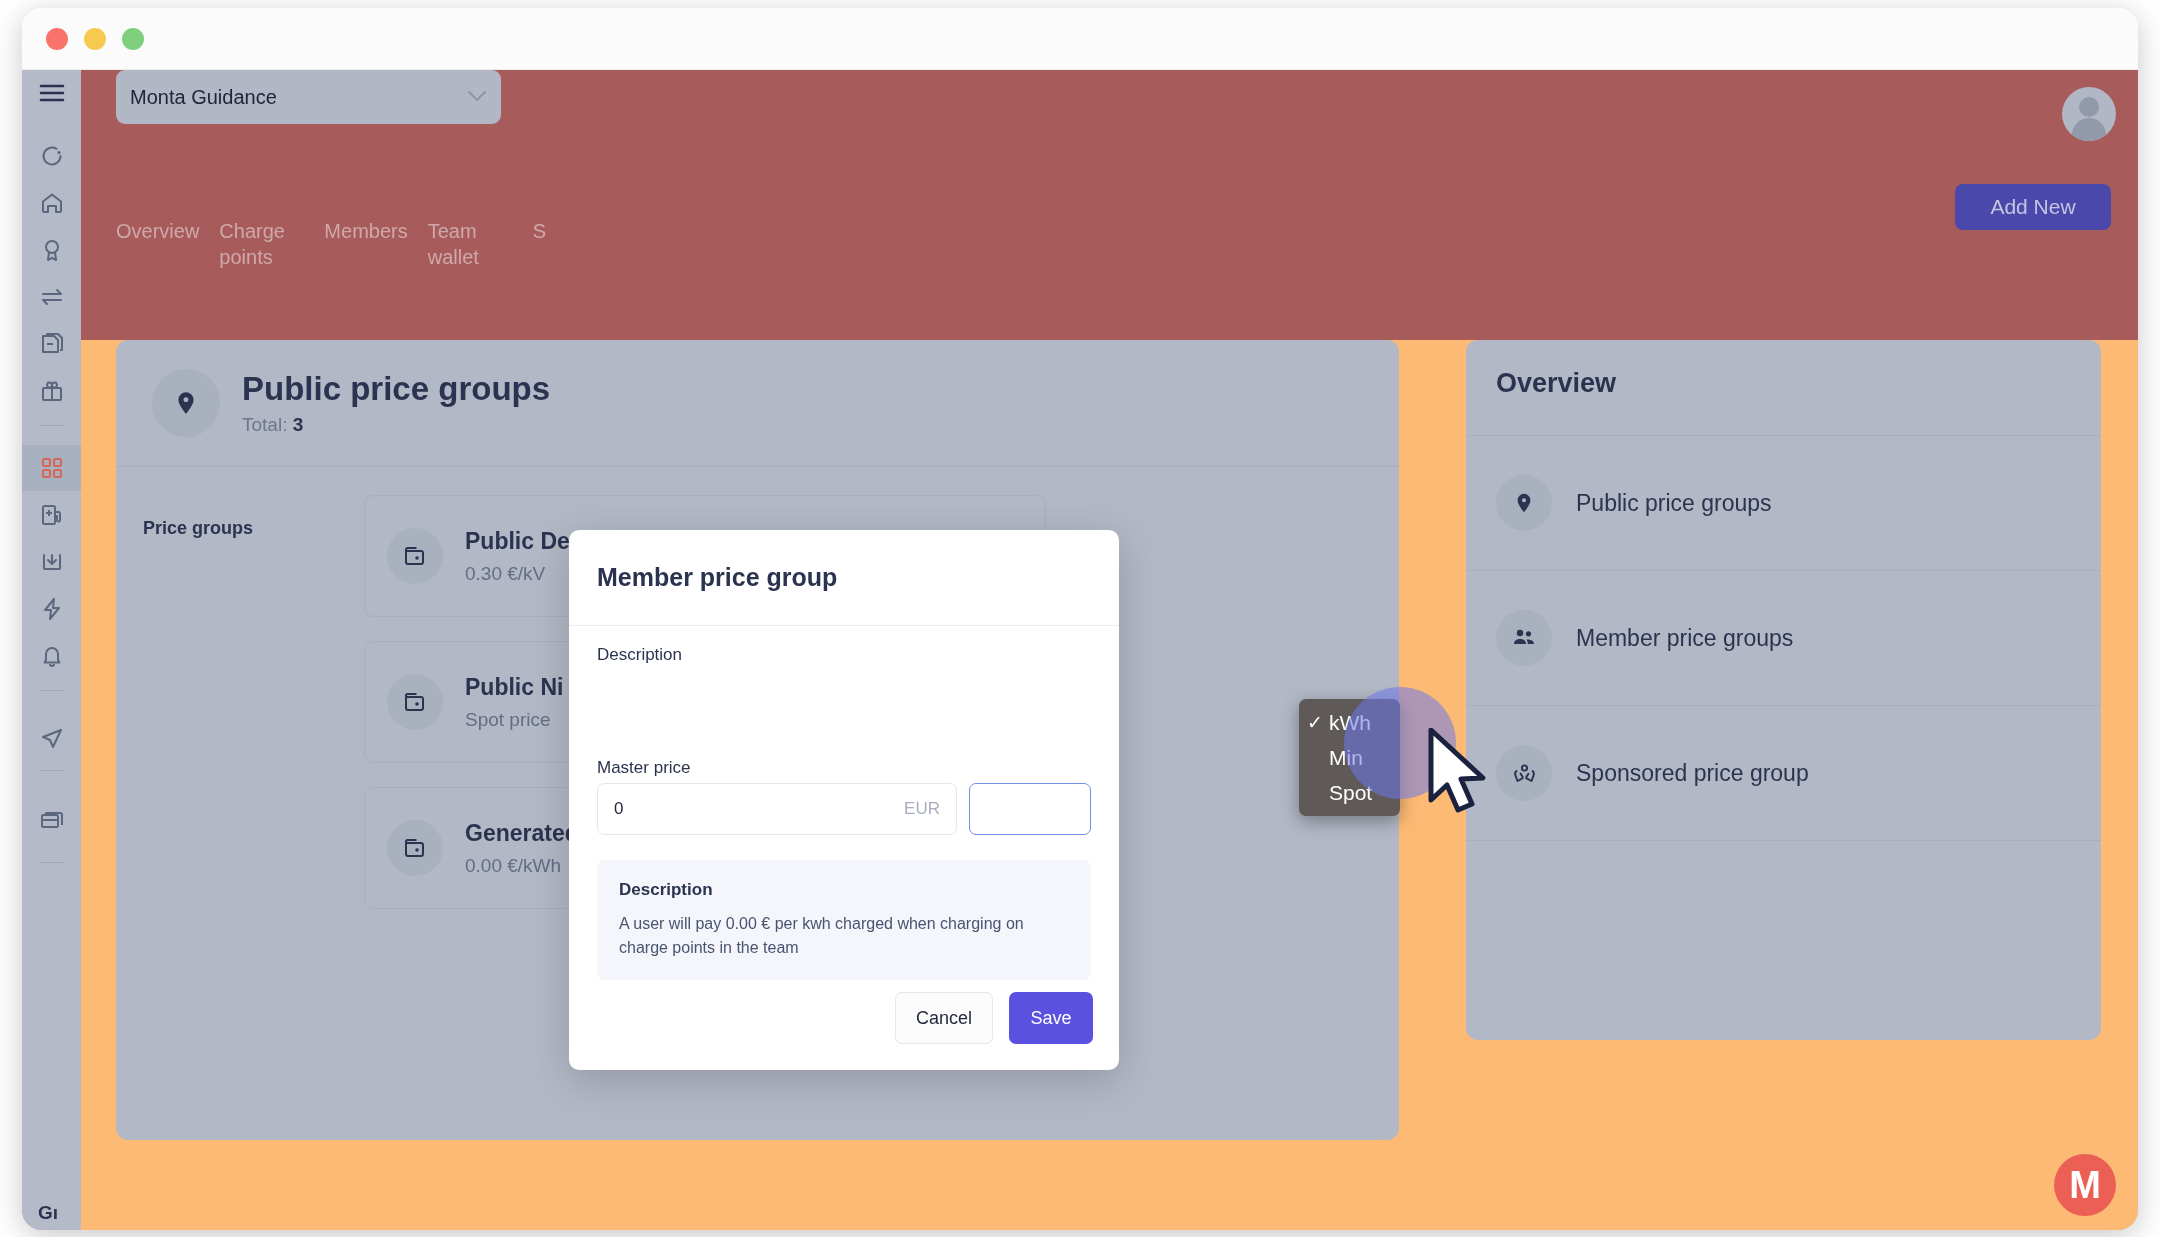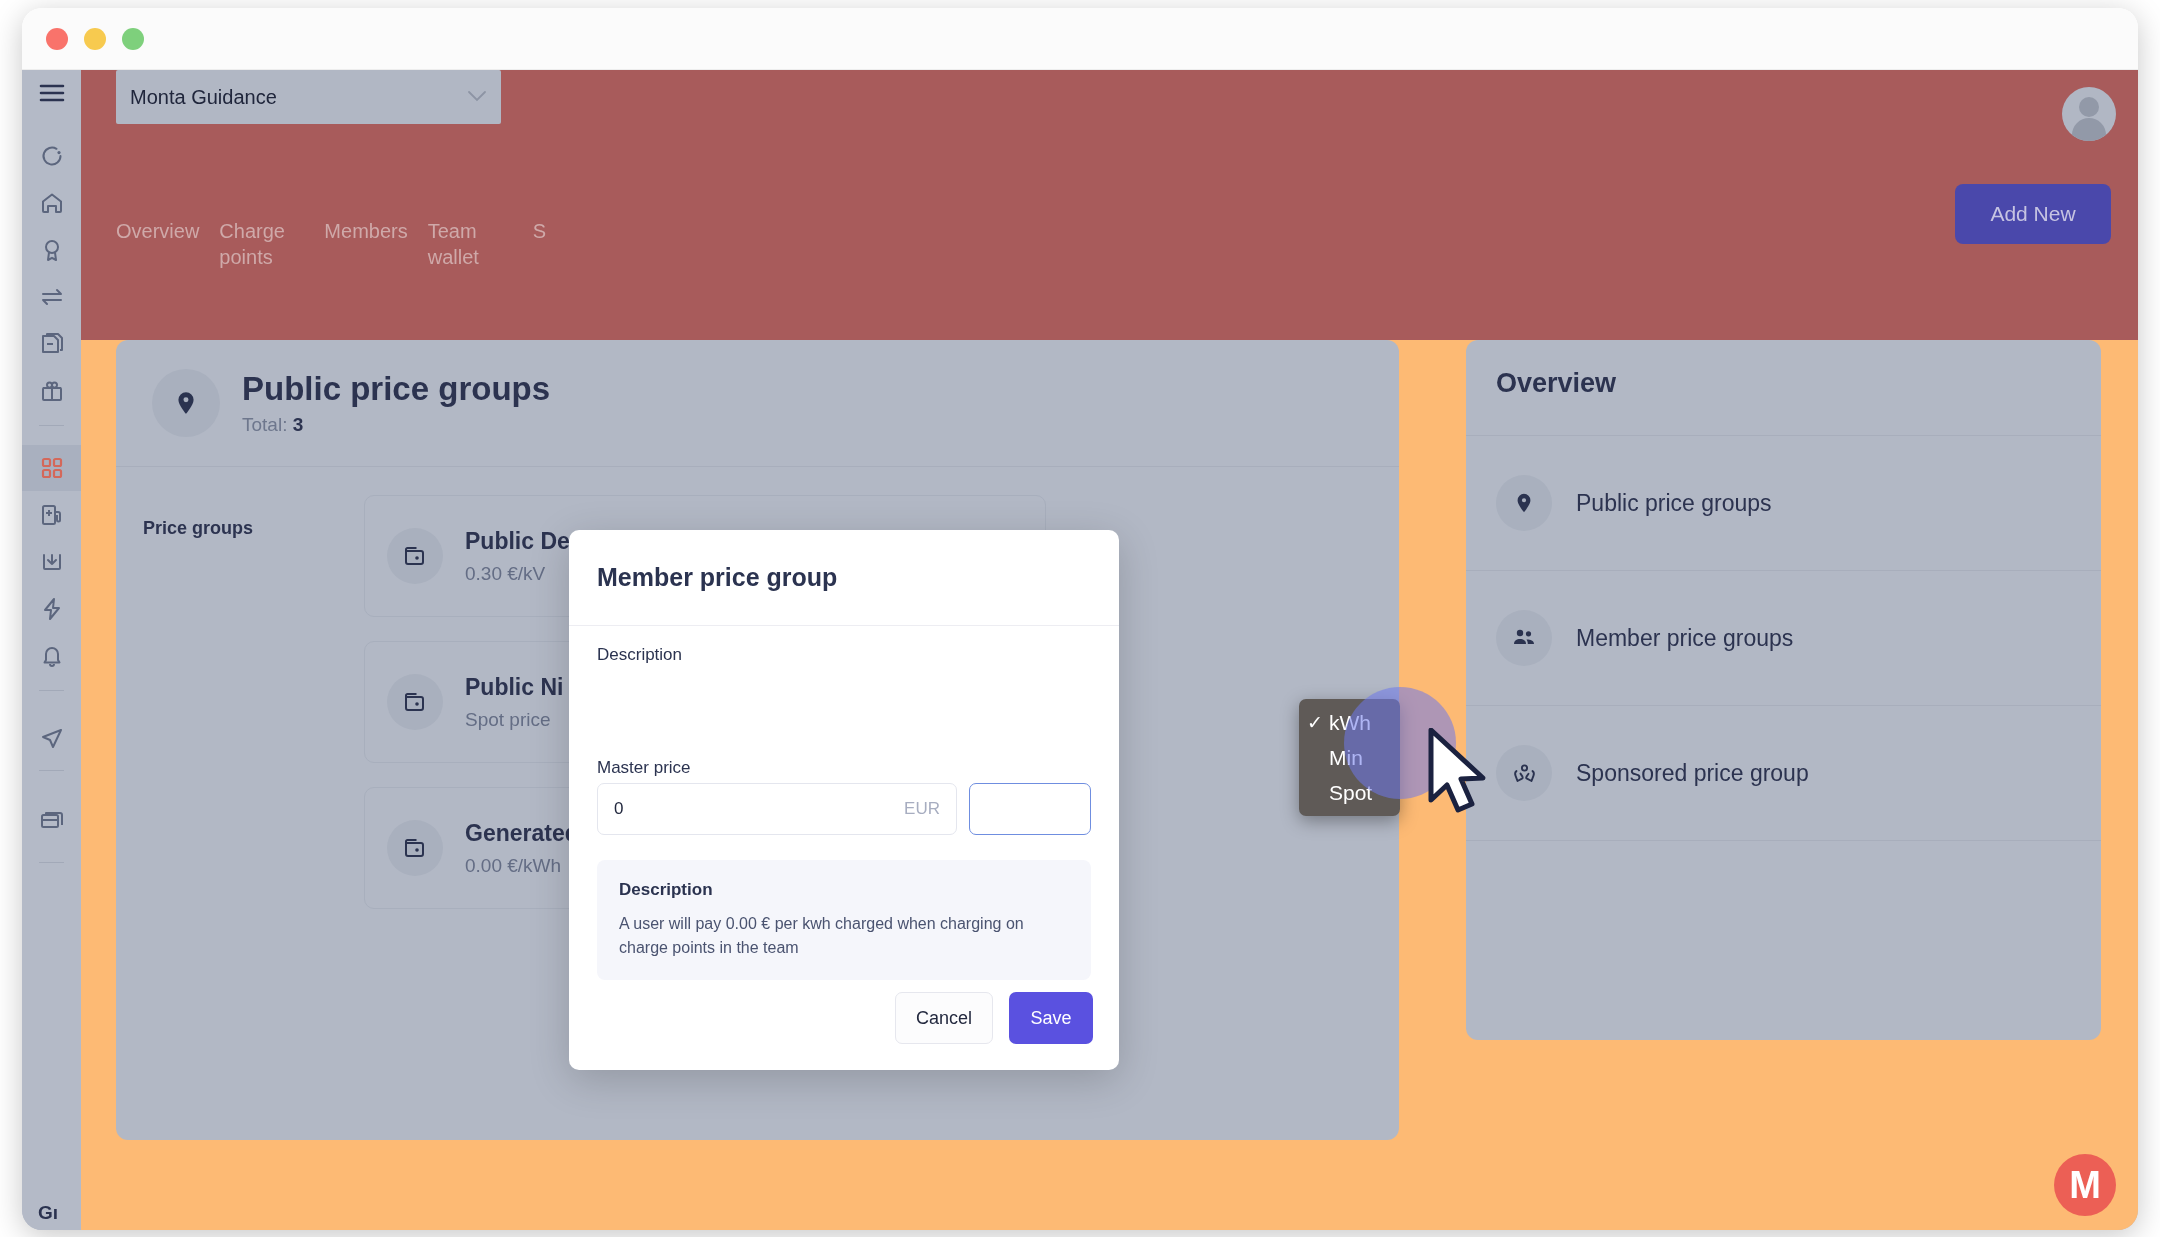--- a/index.html
+++ b/index.html
@@ -74,21 +74,21 @@
   }
   #header-band-lower {
     position: absolute; left: 59px; top: 228px;
     width: calc(100% - 59px); height: 42px;
     background: #a85b5b;
   }
   #team-select {
     position: absolute; left: 35px; top: 0px;
     width: 385px; height: 54px;
     background: #b1b7c4;
-    border-radius: 2px;
+    border-radius: 9px;
     display: flex; align-items: center;
     padding: 0 14px;
   }
   #team-select-label {
     font-size: 20px; color: #20263c; flex: 1;
   }
   #avatar {
     position: absolute; right: 22px; top: 17px;
     width: 54px; height: 54px; border-radius: 50%;
     background: #b1b7c4;
@@ -117,21 +117,21 @@
     display: flex; gap: 0px;
   }
   .tab {
     font-size: 20px; color: #cfa9a9;
     line-height: 26px;
     padding-right: 20px;
     max-width: 105px;
   }
   #add-new-btn {
     position: absolute; right: 27px; top: 114px;
-    width: 156px; height: 60px;
+    width: 156px; height: 46px;
     background: #4a48ab;
     color: #c6c4e2;
     border-radius: 8px;
     font-size: 21px;
     display: flex; align-items: center; justify-content: center;
   }
 
   
   #content {
     position: absolute; left: 59px; top: 270px;

